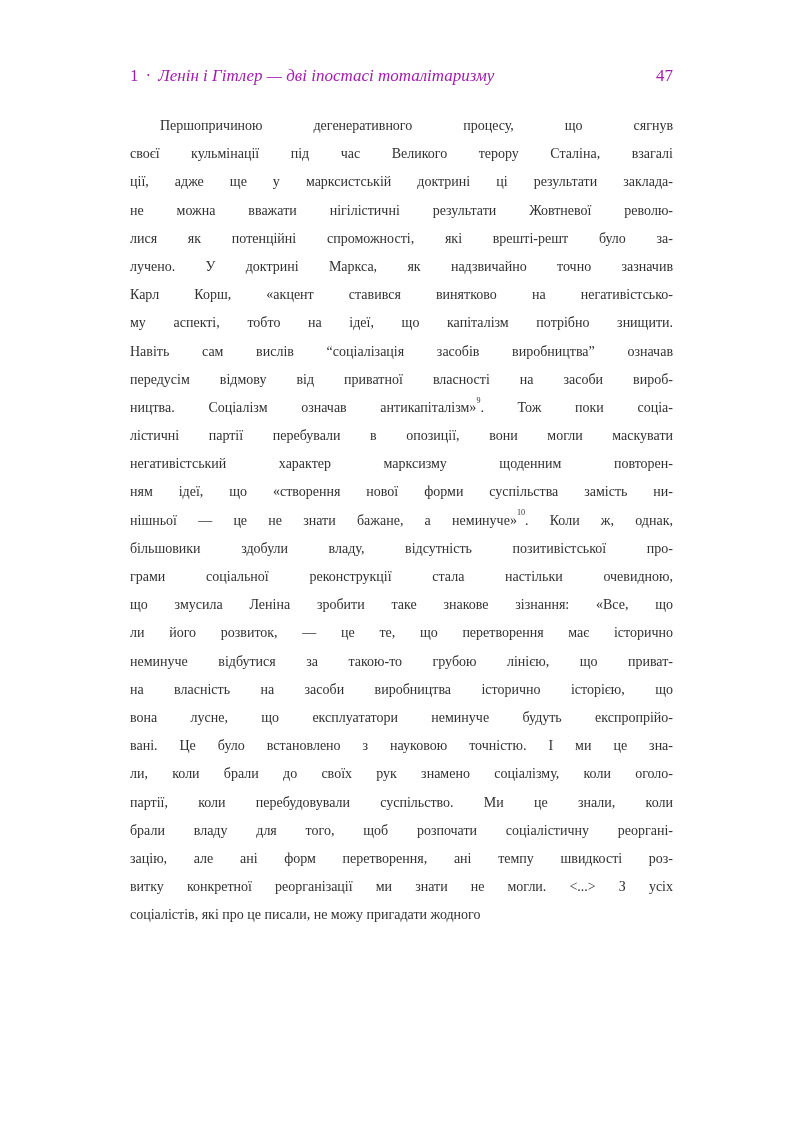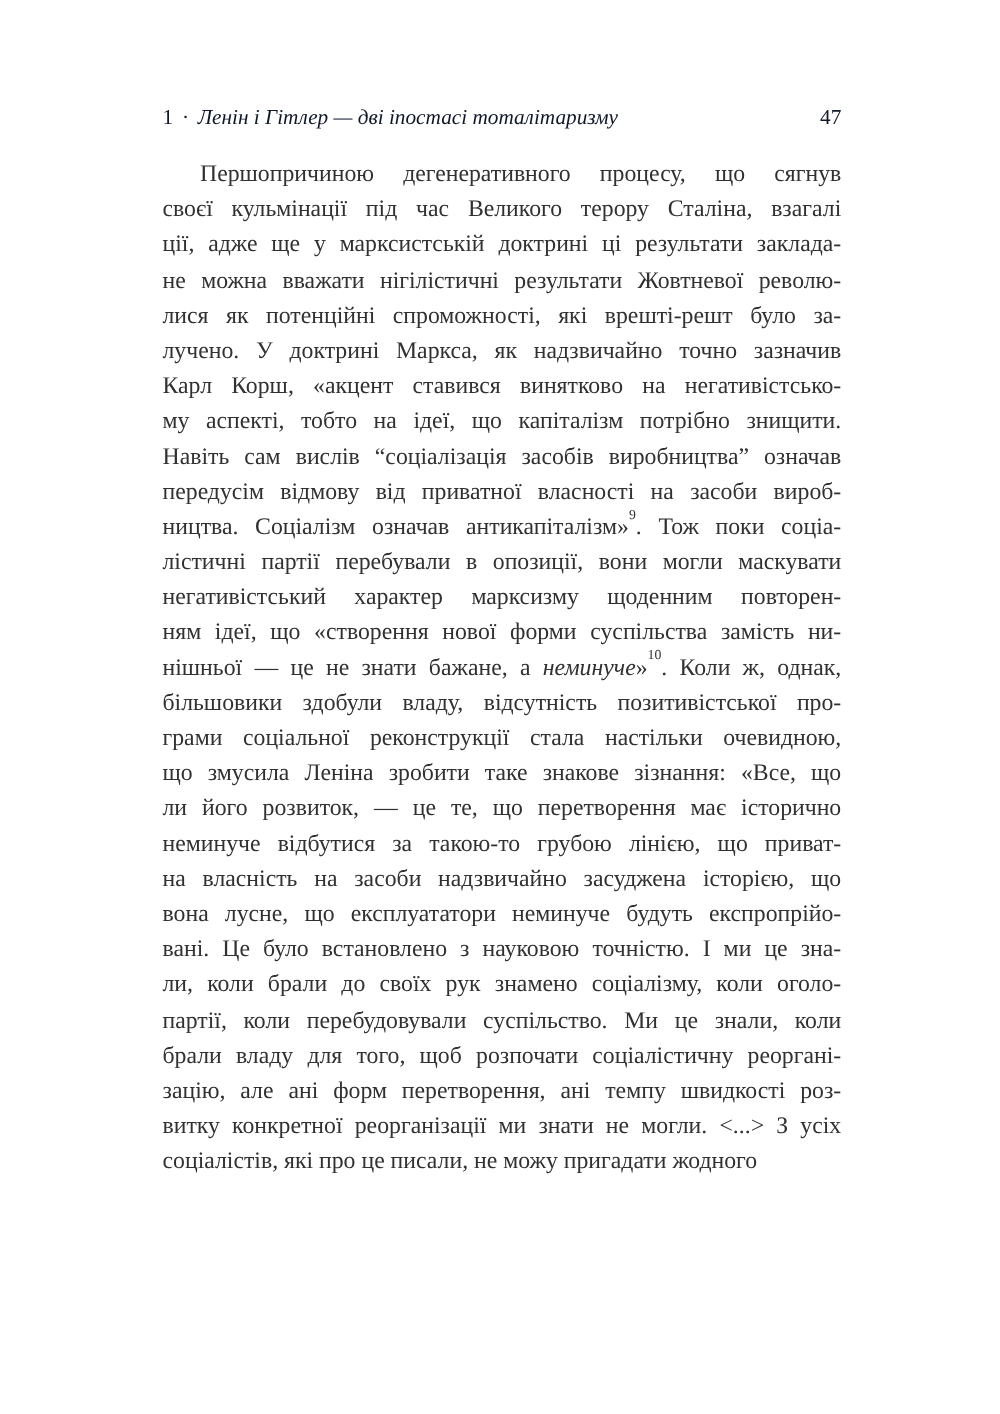--- a/index.html
+++ b/index.html
@@ -7,51 +7,51 @@
     position: relative;
     width: 800px;
     height: 1131px;
     background: #ffffff;
     overflow: hidden;
     font-family: "Liberation Serif", "DejaVu Serif", serif;
     color: #313131;
   }
   .running-head {
     position: absolute;
-    top: 84px;
+    top: 66px;
     left: 130px;
     width: 543px;
     display: flex;
     justify-content: space-between;
     align-items: baseline;
     font-size: 17px;
-    color: #0f172a;
+    color: #a21caf;
   }
   .running-head .head-left { white-space: nowrap; }
   .running-head .chapter-number { font-style: normal; }
   .running-head .sep { margin: 0 7px; font-style: normal; }
   .running-head .chapter-title { font-style: italic; }
   .running-head .pagenum { font-style: normal; }
   .bodytext {
     position: absolute;
-    top: 126px;
+    top: 112px;
     left: 130px;
     width: 543px;
-    font-size: 19px;
+    font-size: 14px;
   }
   .line {
     height: 28.2px;
     line-height: 28.2px;
     text-align: justify;
     text-align-last: justify;
     white-space: normal;
   }
   .line.indent { text-indent: 30px; }
   .line.last { text-align-last: left; }
-  .it { font-style: italic; }
+  .it { }
   sup.fn {
     font-size: 0.58em;
     line-height: 0;
     position: relative;
     top: -0.45em;
   }
 </style>
 </head>
 <body>
 
@@ -78,21 +78,21 @@
       <div class="line"><span>ництва. Соціалізм означав антикапіталізм»</span><sup class="fn">9</sup><span>. Тож поки соціа-</span></div>
       <div class="line"><span>лістичні партії перебували в опозиції, вони могли маскувати</span></div>
       <div class="line"><span>негативістський характер марксизму щоденним повторен-</span></div>
       <div class="line"><span>ням ідеї, що «створення нової форми суспільства замість ни-</span></div>
       <div class="line"><span>нішньої — це не знати бажане, а </span><span class="it">неминуче</span><span>»</span><sup class="fn">10</sup><span>. Коли ж, однак,</span></div>
       <div class="line"><span>більшовики здобули владу, відсутність позитивістської про-</span></div>
       <div class="line"><span>грами соціальної реконструкції стала настільки очевидною,</span></div>
       <div class="line"><span>що змусила Леніна зробити таке знакове зізнання: «Все, що</span></div>
       <div class="line"><span>ли його розвиток, — це те, що перетворення має історично</span></div>
       <div class="line"><span>неминуче відбутися за такою-то грубою лінією, що приват-</span></div>
-      <div class="line"><span>на власність на засоби надзвичайно засуджена історією, що</span></div>
+      <div class="line"><span>на власність на засоби виробництва історично історією, що</span></div>
       <div class="line"><span>вона лусне, що експлуататори неминуче будуть експропрійо-</span></div>
       <div class="line"><span>вані. Це було встановлено з науковою точністю. І ми це зна-</span></div>
       <div class="line"><span>ли, коли брали до своїх рук знамено соціалізму, коли оголо-</span></div>
       <div class="line"><span>партії, коли перебудовували суспільство. Ми це знали, коли</span></div>
       <div class="line"><span>брали владу для того, щоб розпочати соціалістичну реоргані-</span></div>
       <div class="line"><span>зацію, але ані форм перетворення, ані темпу швидкості роз-</span></div>
       <div class="line"><span>витку конкретної реорганізації ми знати не могли. &lt;...&gt; З усіх</span></div>
       <div class="line last"><span>соціалістів, які про це писали, не можу пригадати жодного</span></div>
     </main>
 

